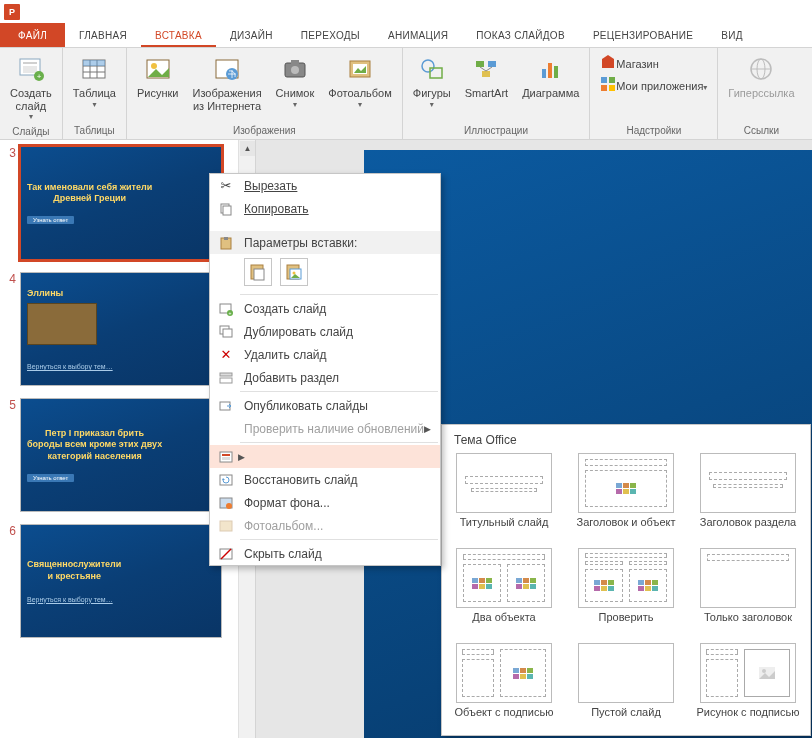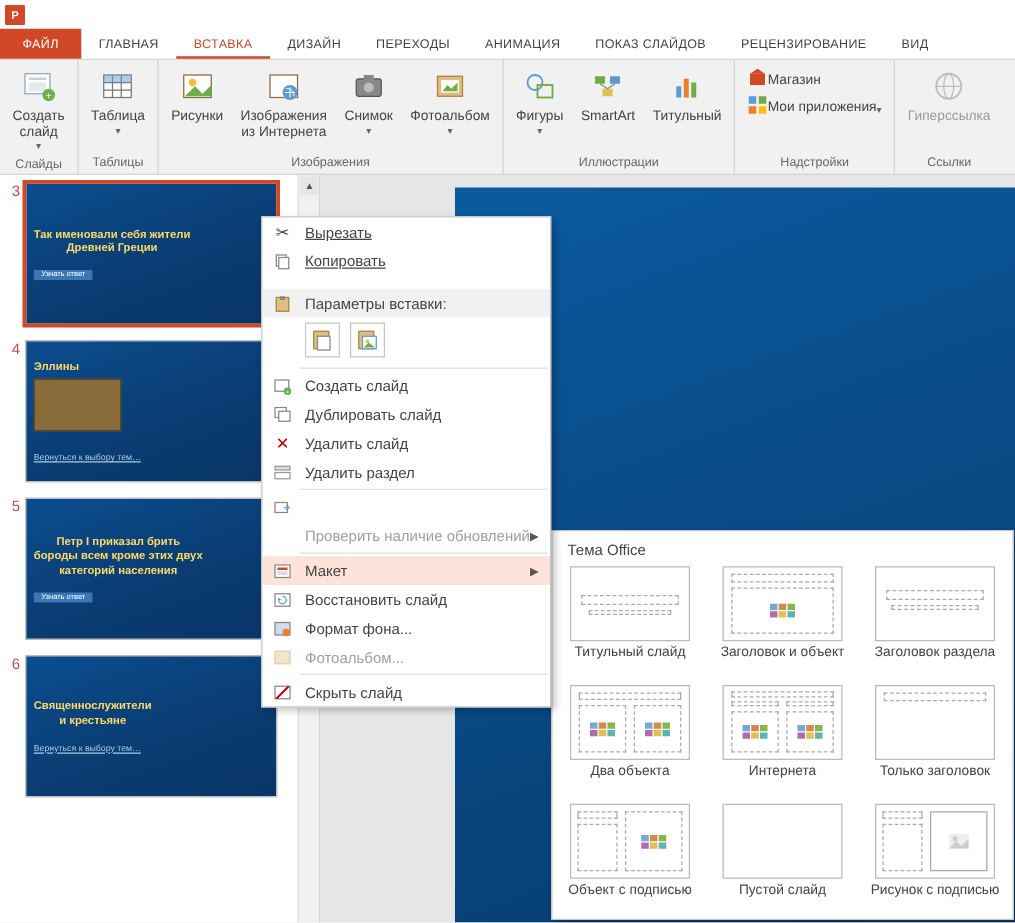--- a/index.html
+++ b/index.html
@@ -210,21 +210,21 @@
         <div class="ribbon-btn-label">SmartArt</div>
       </div>
       <div class="ribbon-btn-large">
         <div class="ribbon-icon">
             <svg width="28" height="28">
               <rect x="5" y="14" width="4" height="9" fill="#5b9bd5"></rect>
               <rect x="11" y="8" width="4" height="15" fill="#ed7d31"></rect>
               <rect x="17" y="11" width="4" height="12" fill="#70ad47"></rect>
             </svg>
           </div>
-        <div class="ribbon-btn-label">Титульный</div>
+        <div class="ribbon-btn-label">Диаграмма</div>
       </div>
     </div>
     <div class="ribbon-group-label">Иллюстрации</div>
   </div>
 
   <div class="ribbon-group">
     <div class="ribbon-group-content">
       <div class="ribbon-col">
         <div class="ribbon-small-item">
           <span class="ribbon-small-icon">
@@ -381,46 +381,46 @@
     <span class="cm-icon" style="color:#c00;">✕</span>
     <span class="cm-label">Удалить слайд</span>
   </div>
   <div class="cm-item">
     <span class="cm-icon">
         <svg width="14" height="14">
           <rect x="1" y="2" width="12" height="3" fill="#ddd" stroke="#999"></rect>
           <rect x="1" y="7" width="12" height="5" fill="#fff" stroke="#999"></rect>
         </svg>
       </span>
-    <span class="cm-label">Удалить раздел</span>
+    <span class="cm-label">Добавить раздел</span>
   </div>
   <div class="cm-sep"></div>
   <div class="cm-item">
     <span class="cm-icon">
         <svg width="14" height="14">
           <rect x="1" y="3" width="10" height="8" fill="#fff" stroke="#888"></rect>
           <path d="M8 7 l4 0 l-2 -2 m2 2 l-2 2" stroke="#5b9bd5" fill="none"></path>
         </svg>
       </span>
+    <span class="cm-label">Опубликовать слайды</span>
   </div>
   <div class="cm-item disabled">
     <span class="cm-icon"></span>
     <span class="cm-label">Проверить наличие обновлений</span>
     <span class="cm-arrow">▶</span>
   </div>
   <div class="cm-sep"></div>
   <div class="cm-item hover">
     <span class="cm-icon">
         <svg width="14" height="14">
           <rect x="1" y="2" width="12" height="10" fill="#fff" stroke="#888"></rect>
           <rect x="3" y="4" width="8" height="2" fill="#d24726"></rect>
           <rect x="3" y="7" width="8" height="3" fill="#ddd"></rect>
         </svg>
       </span>
-    <span class="cm-label">Макет</span>
     <span class="cm-arrow">▶</span>
   </div>
   <div class="cm-item">
     <span class="cm-icon">
         <svg width="14" height="14">
           <rect x="1" y="2" width="12" height="10" fill="#fff" stroke="#888"></rect>
           <path d="M7 4 a3 3 0 1 1 -3 3" stroke="#5b9bd5" fill="none"></path>
           <polygon points="4,5 6,7 3,7" fill="#5b9bd5"></polygon>
         </svg>
       </span>
@@ -538,21 +538,21 @@
             <div class="gt-icons">
               <span></span>
               <span></span>
               <span></span>
               <span></span>
               <span></span>
               <span></span>
             </div>
           </div>
       </div>
-      <div class="gallery-label">Интернета</div>
+      <div class="gallery-label">Проверить</div>
     </div>
 
     <div class="gallery-item">
       <div class="gallery-thumb">
         <div class="gt-line" style="left:6px;top:5px;right:6px;height:7px;"></div>
       </div>
       <div class="gallery-label">Только заголовок</div>
     </div>
 
     <div class="gallery-item">

